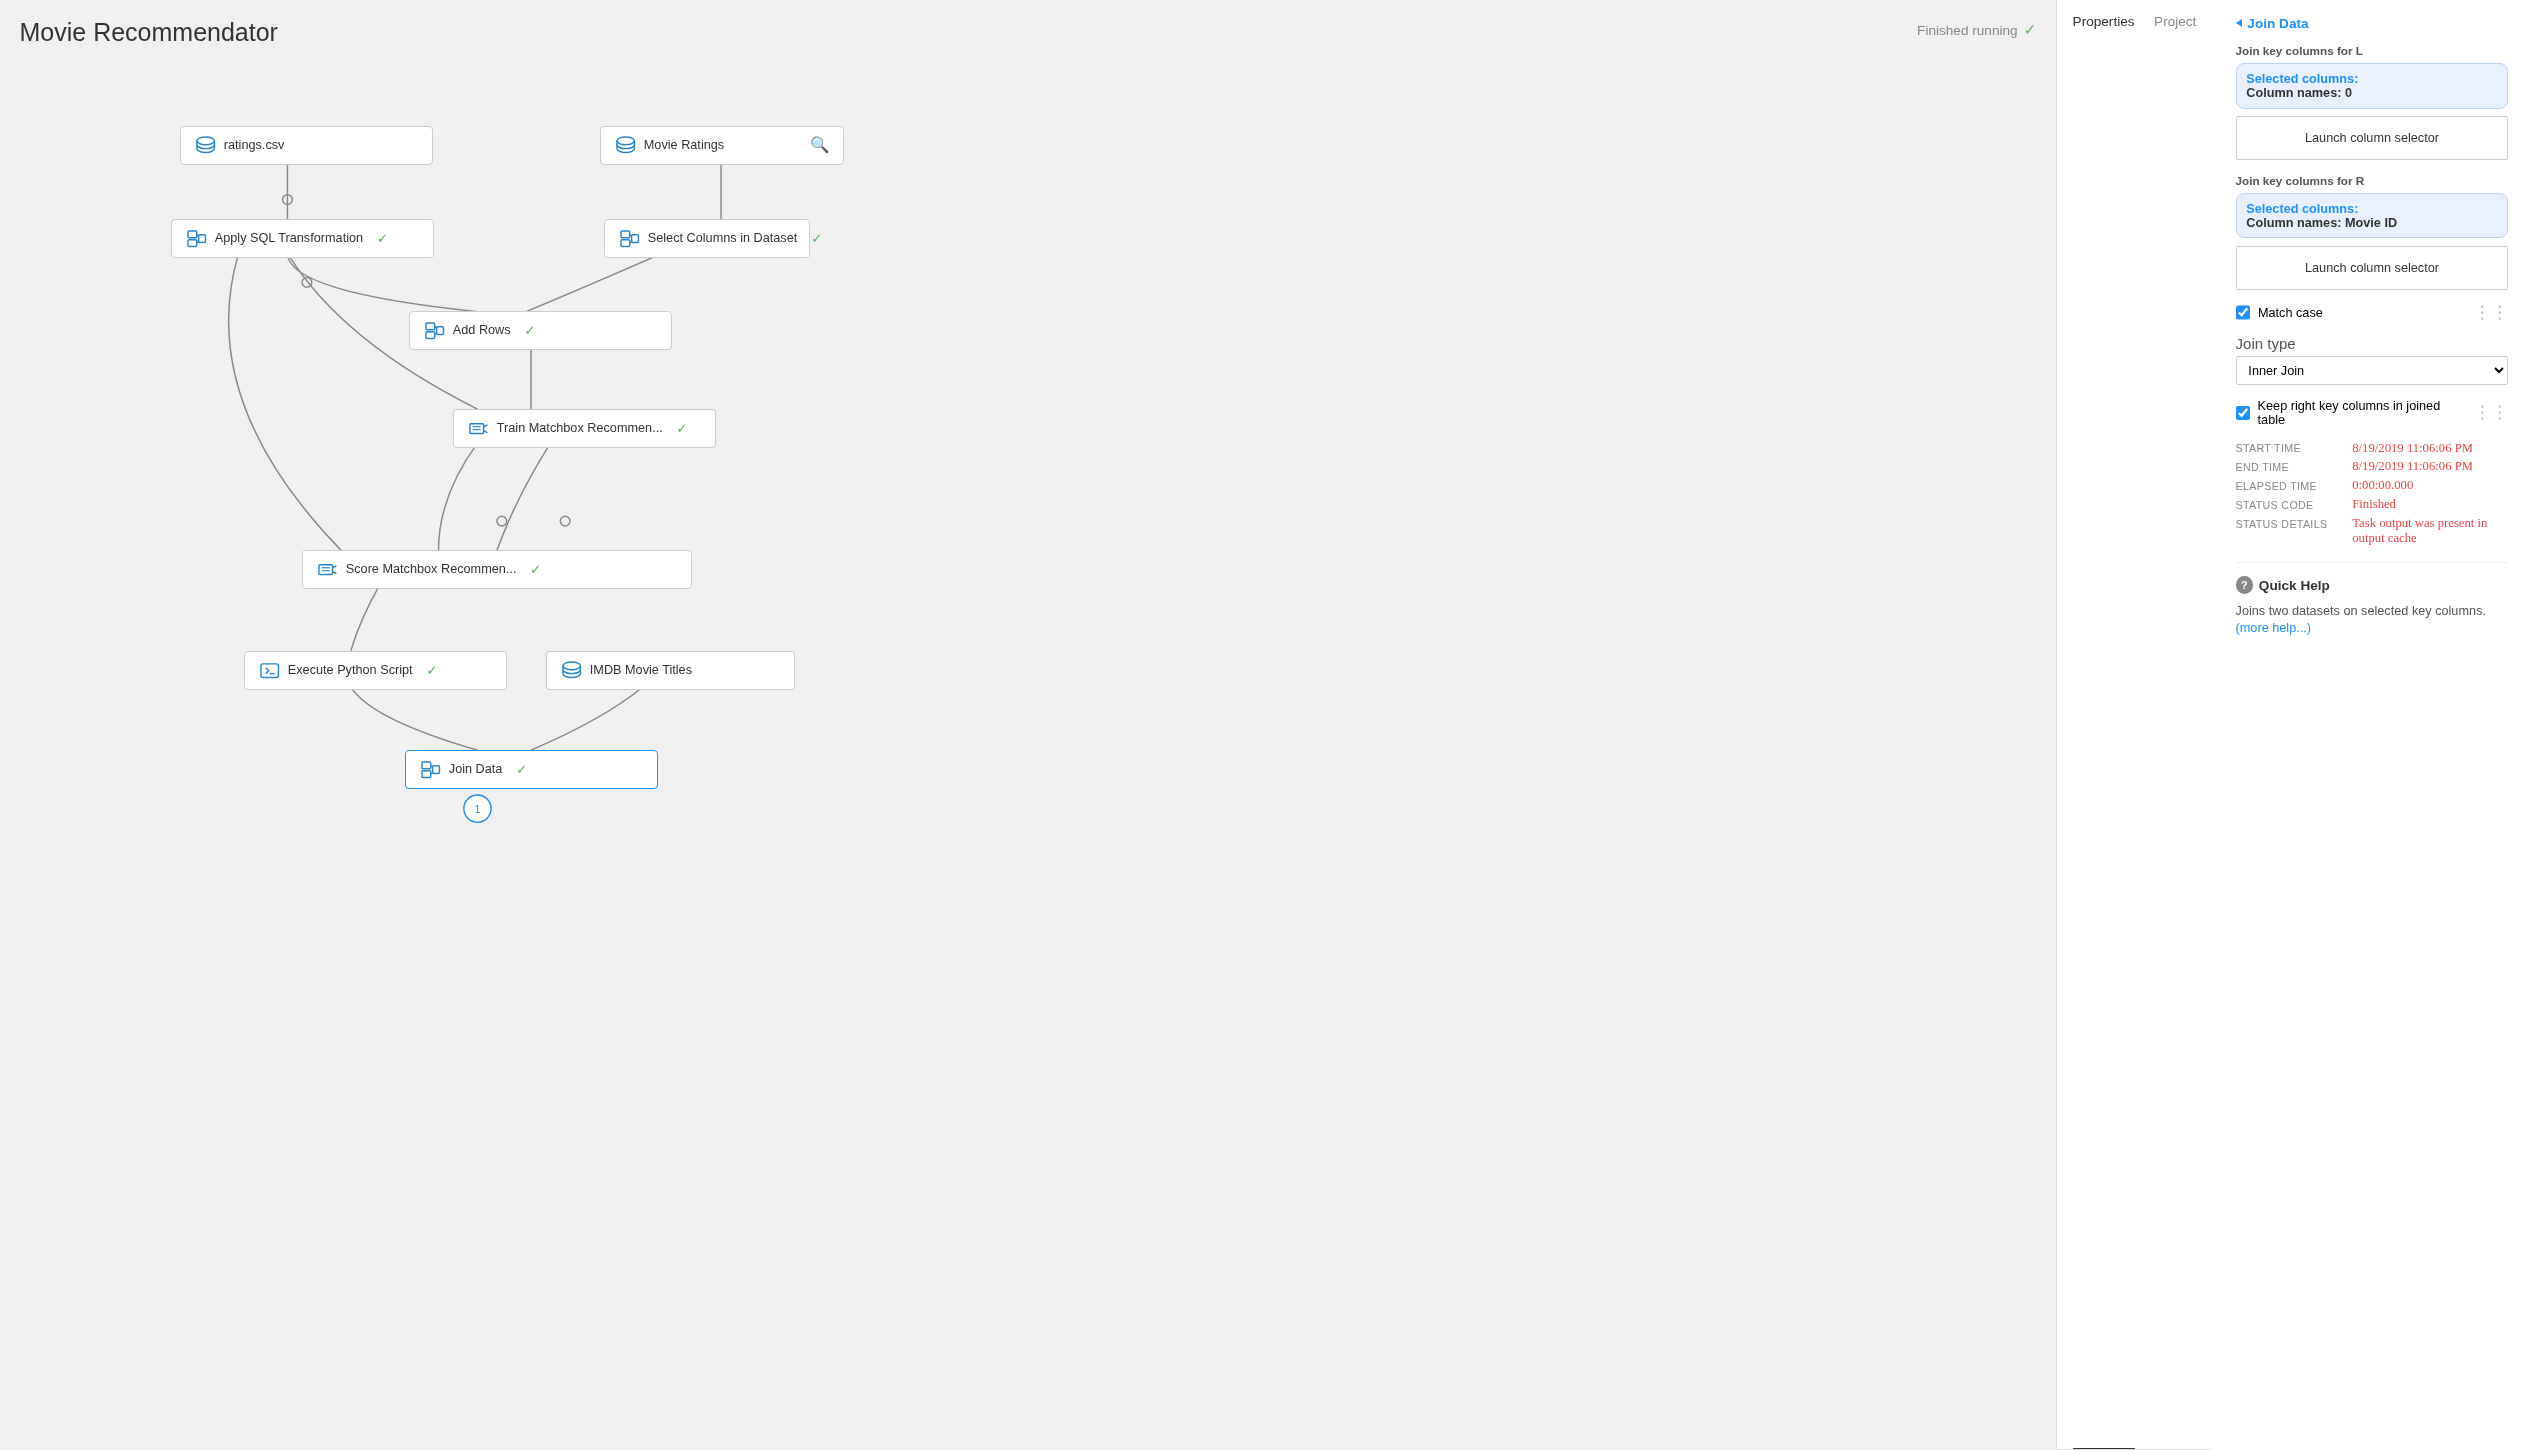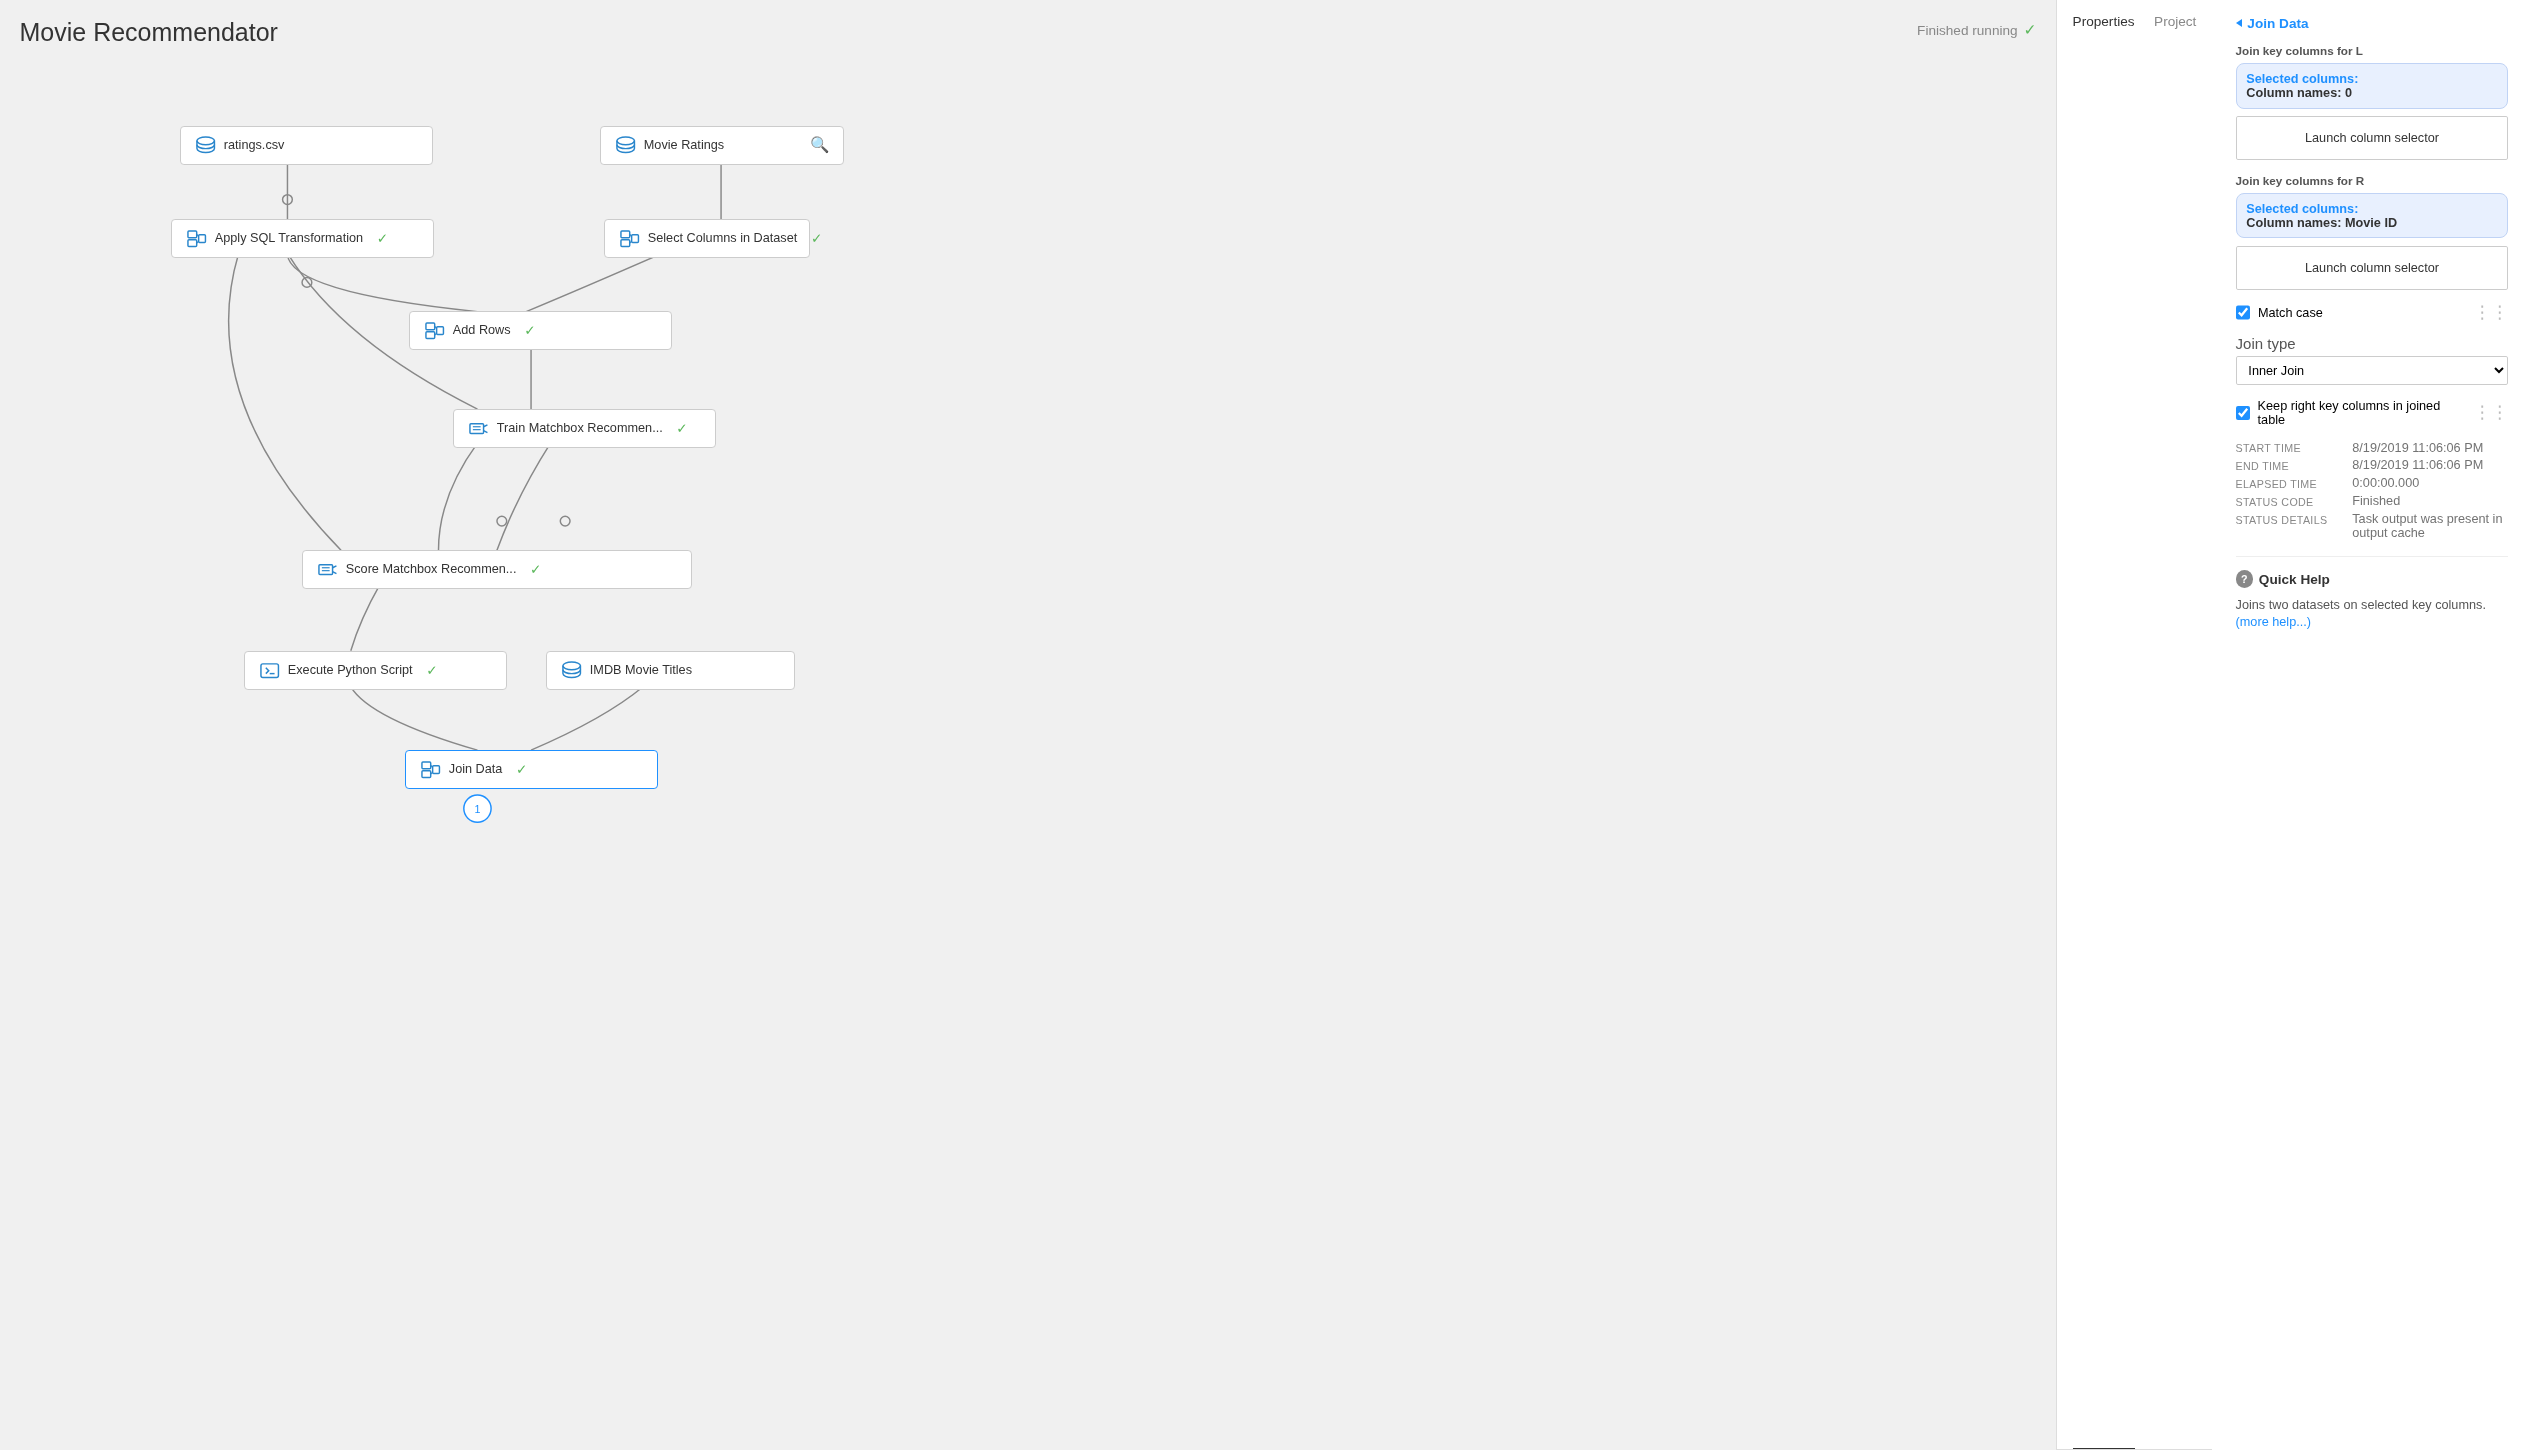--- a/index.html
+++ b/index.html
@@ -229,21 +229,22 @@
     .info-label {
       font-size: 10.7px;
       color: #888;
       text-transform: uppercase;
       letter-spacing: 0.03em;
       padding-top: 1.9px;
     }
 
     .info-value {
       font-size: 12.7px;
-      color: #737373;
+      color: #ef4444;
+      font-family: Liberation Serif, serif;
     }
 
     .quick-help-section {
       border-top: 1px solid #eee;
       padding-top: 13.6px;
       margin-top: 7.8px;
     }
 
     .quick-help-header {
       display: flex;

